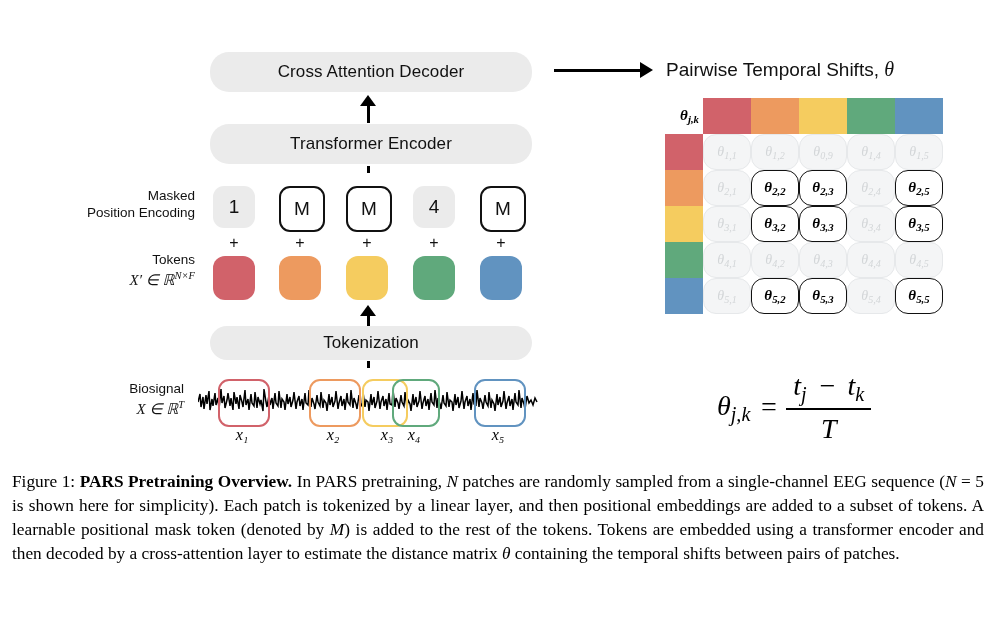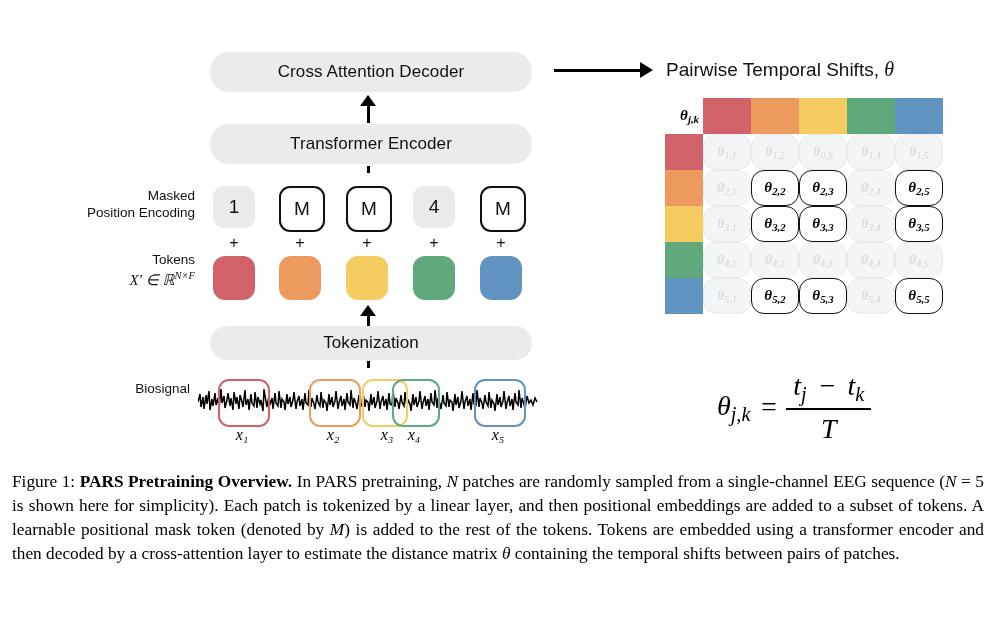--- a/index.html
+++ b/index.html
@@ -131,22 +131,25 @@
   <div class="token" style="left:413px;top:256px;background:#60a97c;"></div>
   <div class="token" style="left:480px;top:256px;background:#6193c0;"></div>
 
   <div class="vline" style="left:367px;top:313px;height:17px;"></div>
   <div class="arrowhead-up" style="left:360px;top:305px;"></div>
 
   <div class="bar" style="left:210px;top:326px;width:322px;height:34px;">Tokenization</div>
 
   <div class="vdash" style="left:367px;top:361px;height:12px;"></div>
 
-  <div class="sidelabel" style="left:50px;top:381px;width:140px;">
+  <div class="sidelabel" style="left:44px;top:381px;width:140px;">
     <div>Biosignal</div>
+    <div class="mathlabel">
+      <span>X ∈ ℝ</span><sup style="font-size:.7em">T</sup>
+    </div>
   </div>
 
   <div class="signal" style="left:198px;top:376px;">
     <svg width="340" height="48" viewBox="0 0 340 48">
       <polyline fill="none" stroke="#000" stroke-width="1.5" points="
 0,26 2,18 3,31 5,21 6,33 8,19 9,28 11,15 12,34 14,23 15,30 17,17 18,29 20,22 21,33 23,13 24,27
 26,20 27,32 29,24 30,17 32,30 33,22 35,34 36,16 38,28 39,21 41,33 42,19 44,26 45,31 47,14 48,29
 50,23 51,34 53,18 54,27 56,30 57,16 59,32 60,21 62,28 63,24 65,35 66,13 68,26 69,31 71,19 72,29
 74,22 75,33 77,17 78,27 80,30 81,15 83,32 84,23 86,26 87,34 89,18 90,28 92,21 93,31 95,24 96,16
 98,33 99,26 101,20 102,30 104,23 105,34 107,17 108,27 110,29 111,14 113,31 114,22 116,28 117,33

